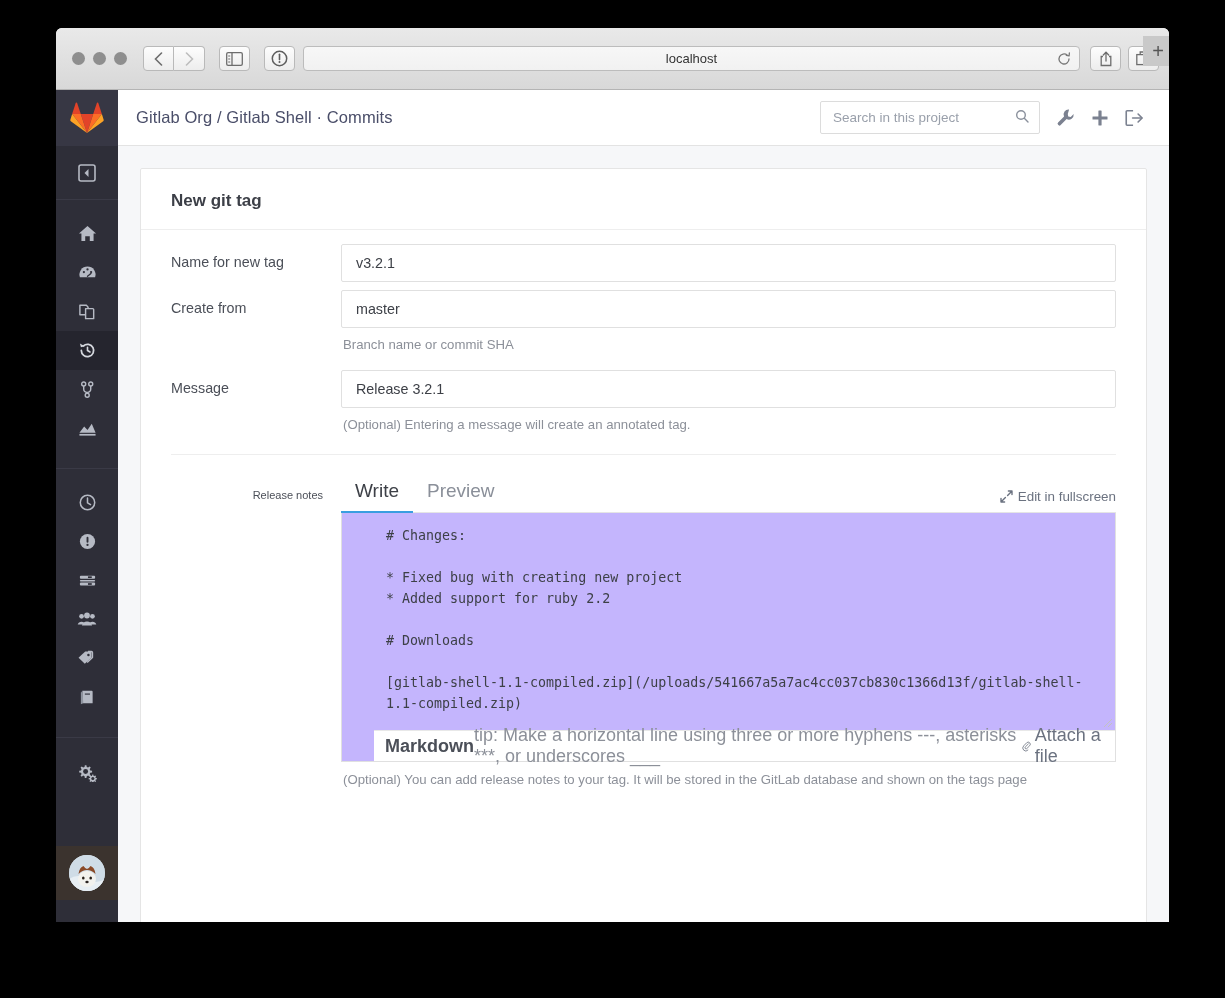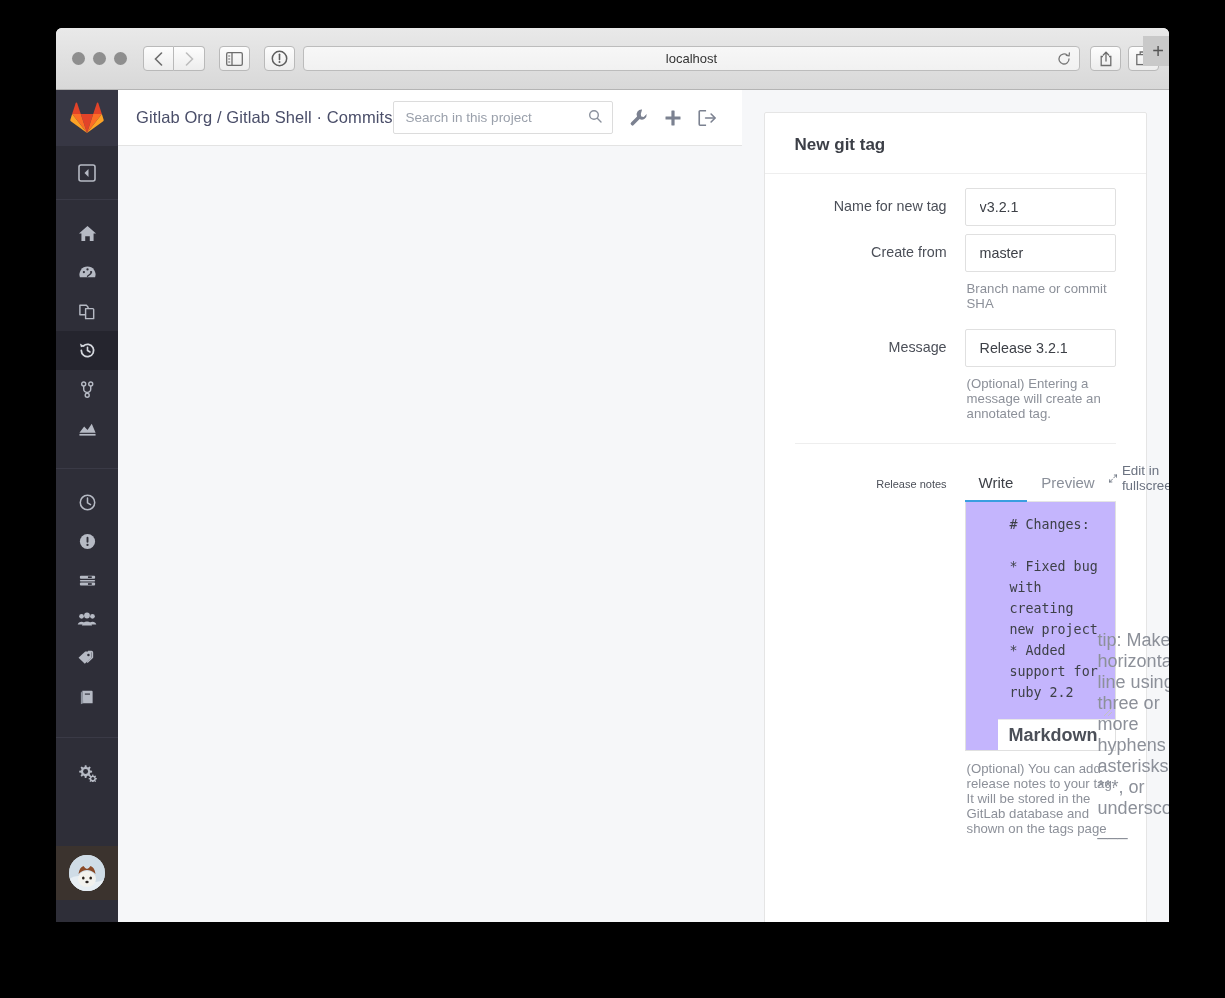--- a/index.html
+++ b/index.html
@@ -130,21 +130,21 @@
   .avatar {
     width: 36px; height: 36px; border-radius: 50%;
     overflow: hidden;
     background: #cfd9e0;
   }
 
   
   .content {
     flex: 1;
     display: flex;
-    flex-direction: row;
+    flex-direction: column;
     background: #f6f7f9;
     min-width: 0;
   }
   .topbar {
     height: 56px;
     background: #fff;
     border-bottom: 1px solid #e3e3e3;
     display: flex; align-items: center;
     padding: 0 25px 0 18px;
   }
@@ -198,21 +198,21 @@
   .form-body { padding: 14px 0 0 0; }
 
   .form-row {
     display: flex;
     padding: 0 30px;
     margin-bottom: 8px;
   }
   .form-label {
     width: 170px;
     flex: none;
-    text-align: right;
+    text-align: left;
     padding-top: 10px;
     padding-right: 18px;
     font-size: 14.3px;
     color: #4b4f58;
   }
   .form-ctrl { flex: 1; min-width: 0; }
   .text-input {
     width: 100%;
     height: 38px;
     border: 1px solid #e0e0e0;
@@ -242,21 +242,21 @@
     font-size: 11px; color: #4b4f58;
   }
   .notes-ctrl { flex: 1; min-width: 0; }
   .tabs-bar {
     display: flex;
     align-items: flex-end;
     border-bottom: 1px solid #e5e5e5;
     height: 36px;
   }
   .tab {
-    font-size: 15px;
+    font-size: 19px;
     color: #8a8f99;
     padding: 0 14px 9px 14px;
     cursor: pointer;
     border-bottom: 2px solid transparent;
     margin-bottom: -1px;
     margin-top: 18px;
   }
   .tab.active {
     color: #3d4047;
     border-bottom: 2px solid #3a9ee0;

